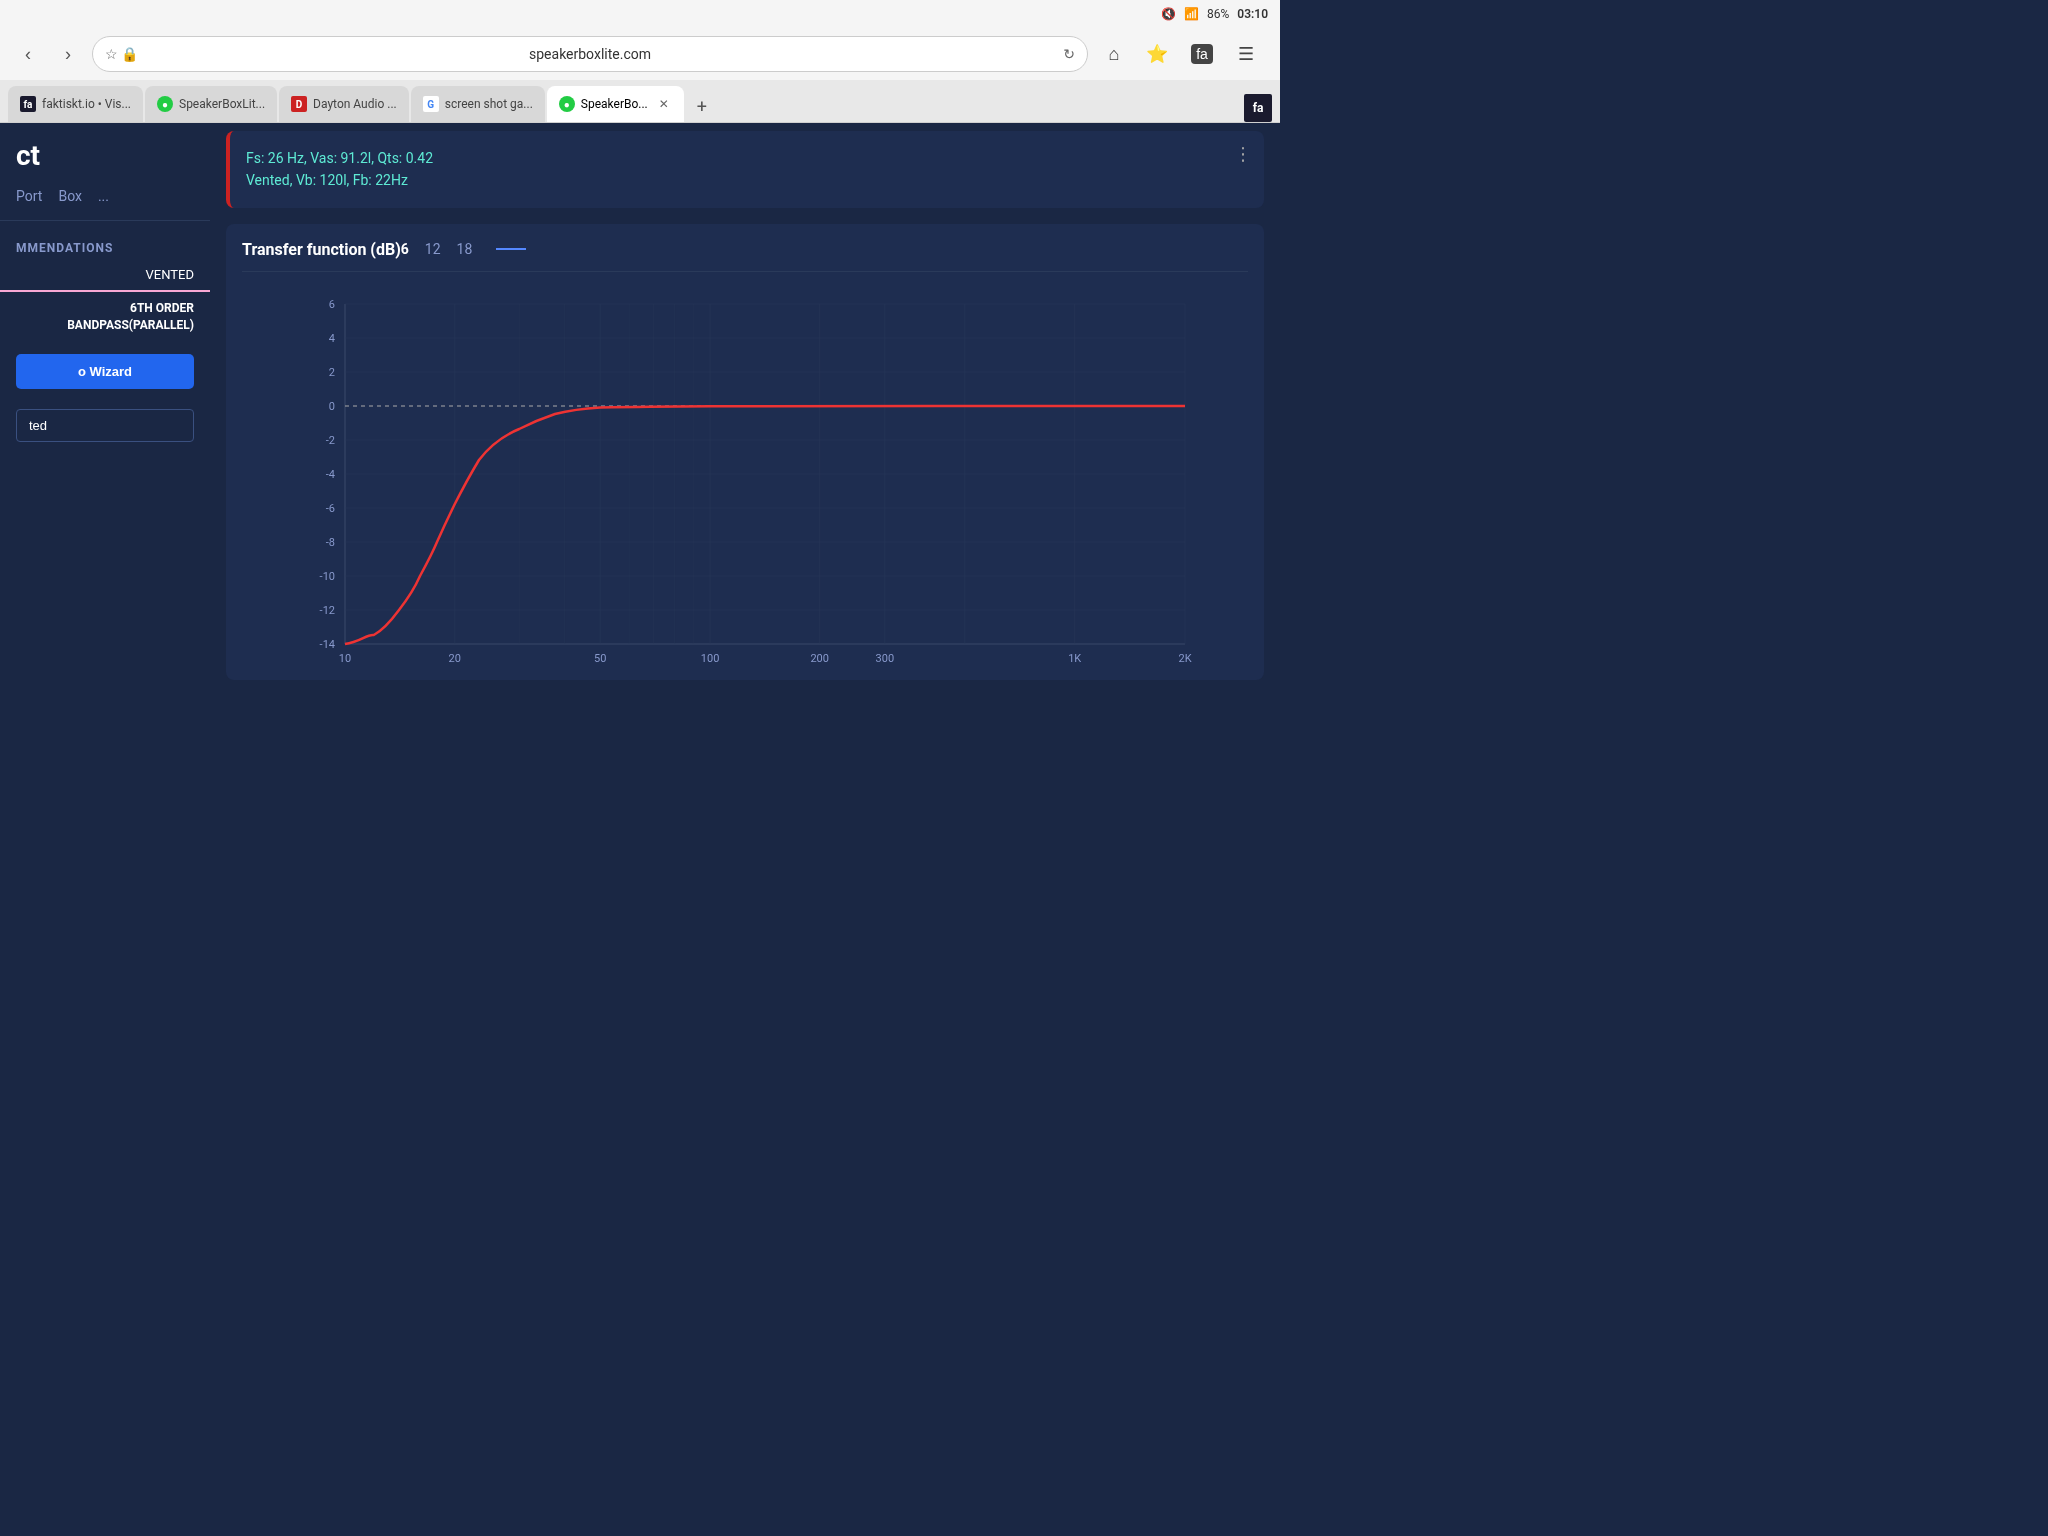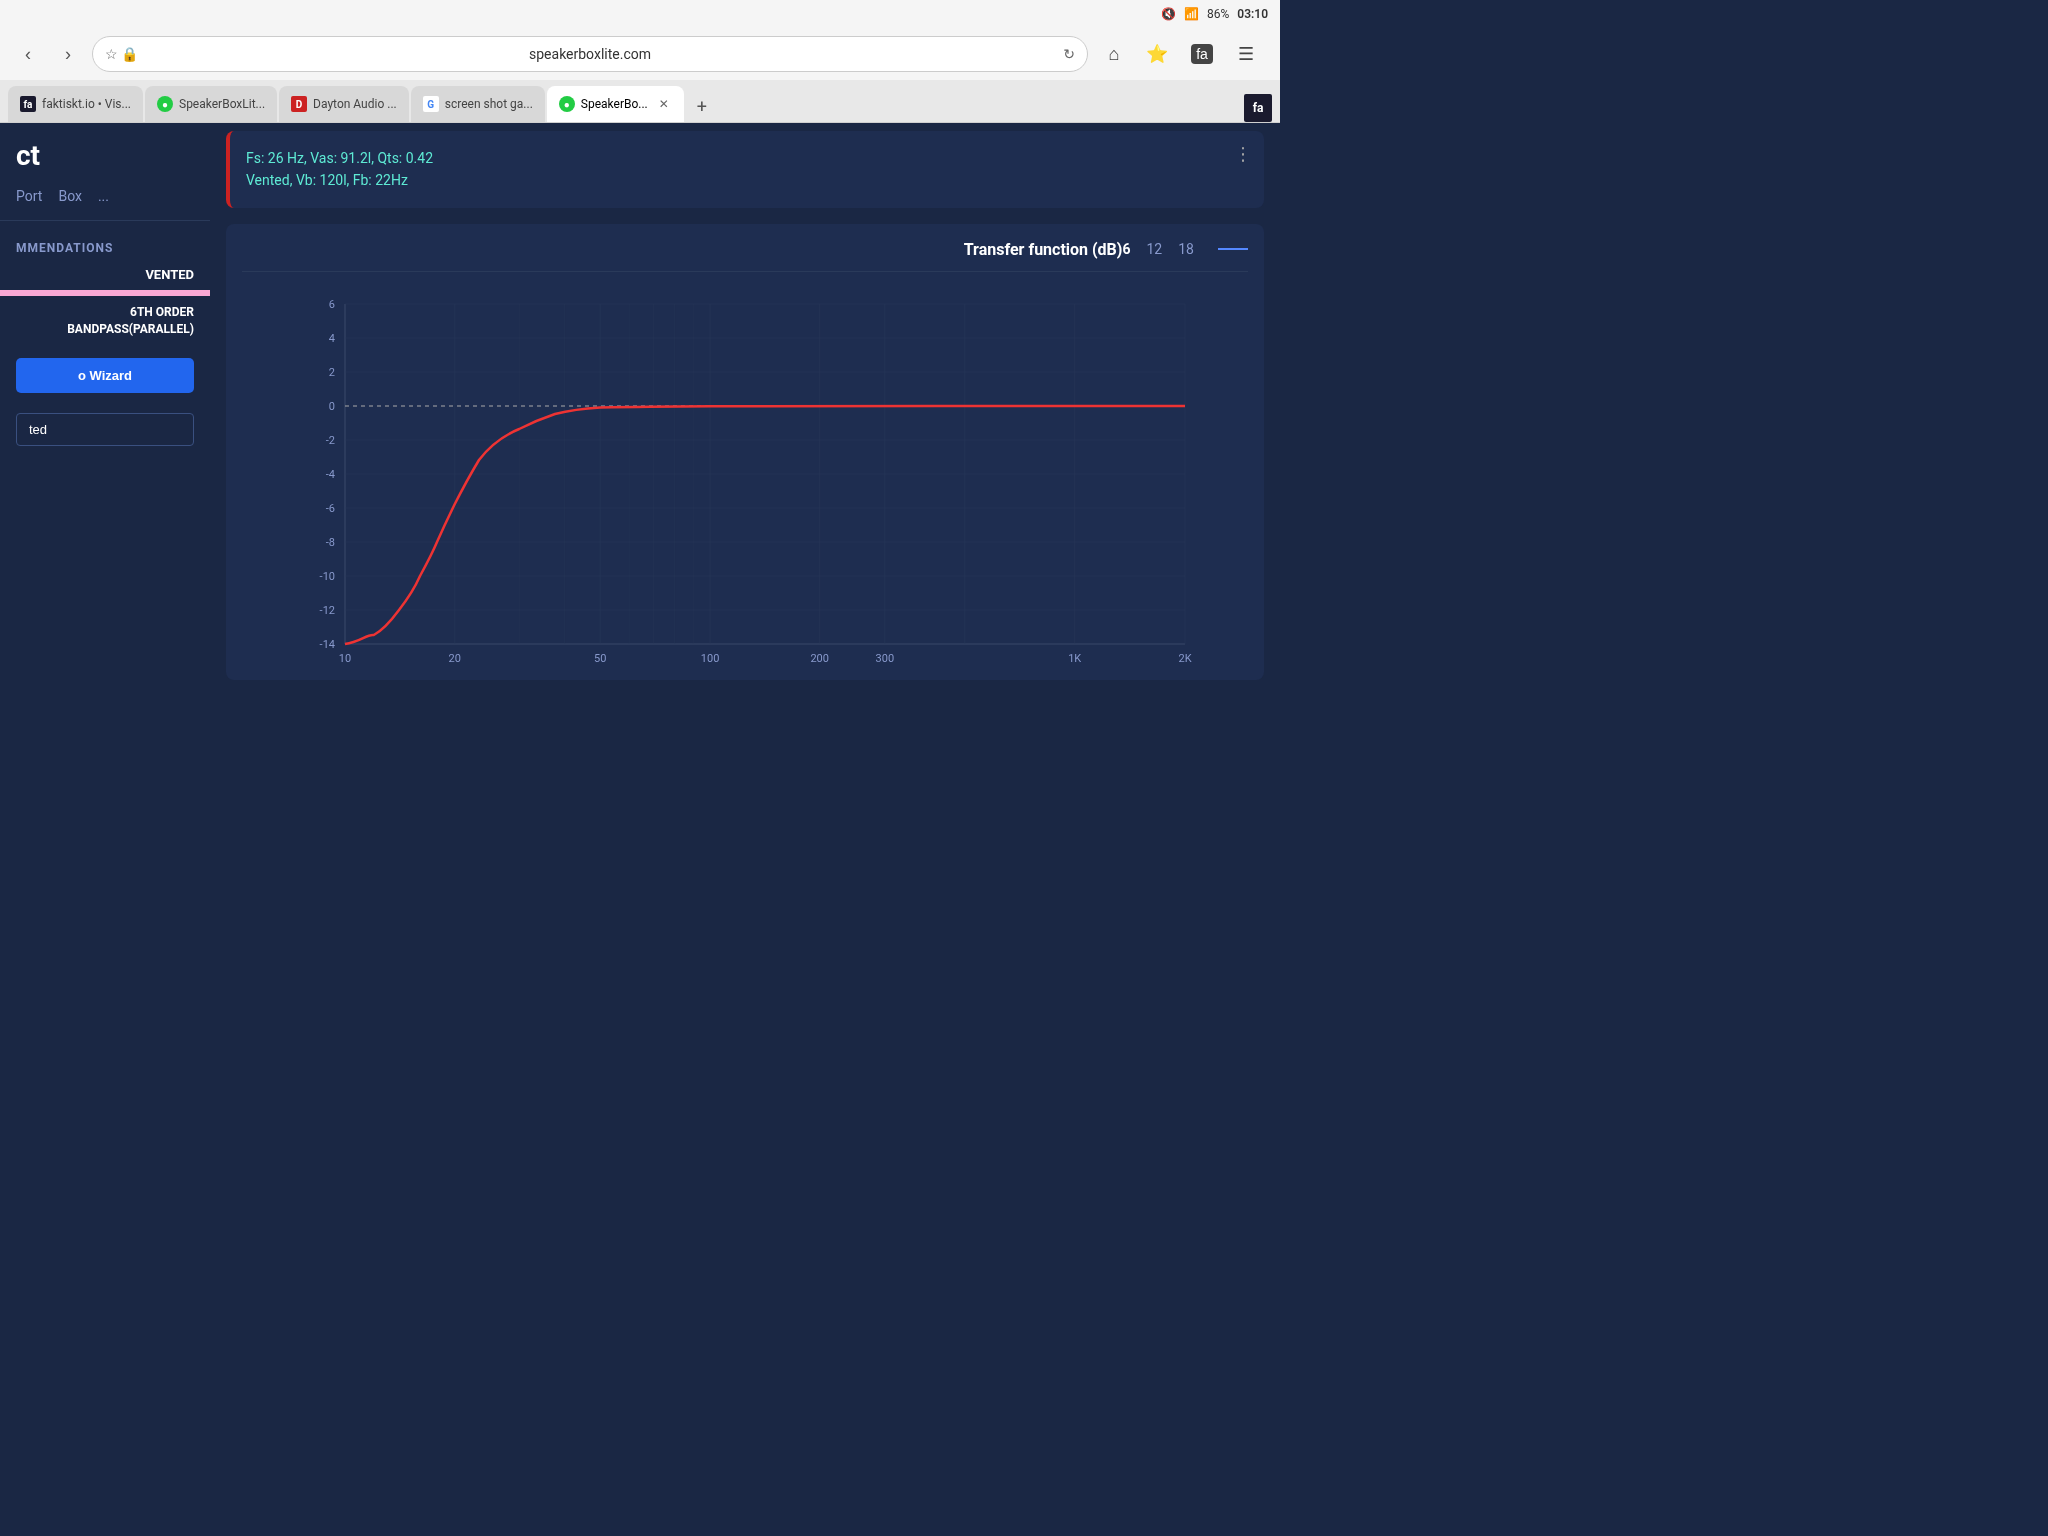--- a/index.html
+++ b/index.html
@@ -225,25 +225,25 @@
 
     .sidebar-section-title {
       font-size: 12px;
       font-weight: bold;
       color: #8899cc;
       letter-spacing: 1px;
       padding: 12px 16px 4px;
     }
 
     .sidebar-vented {
-      border-bottom: 6px solid #f9a8d4;
+      border-bottom: 2px solid #f9a8d4;
       text-align: right;
       padding: 8px 16px;
       font-size: 13px;
-      font-weight: bold;
+      font-weight: normal;
       color: #fff;
     }
 
     .sidebar-bandpass {
       text-align: right;
       padding: 8px 16px;
       font-size: 12px;
       font-weight: bold;
       color: #fff;
       line-height: 1.4;
@@ -310,21 +310,21 @@
     
     .chart-container {
       background: #1e2d50;
       border-radius: 8px;
       padding: 16px;
     }
 
     .chart-header {
       display: flex;
       align-items: center;
-      justify-content: flex-end;
+      justify-content: flex-start;
       margin-bottom: 12px;
     }
 
     .chart-title {
       font-size: 16px;
       font-weight: bold;
       color: #fff;
     }
 
     .chart-range-btns {

